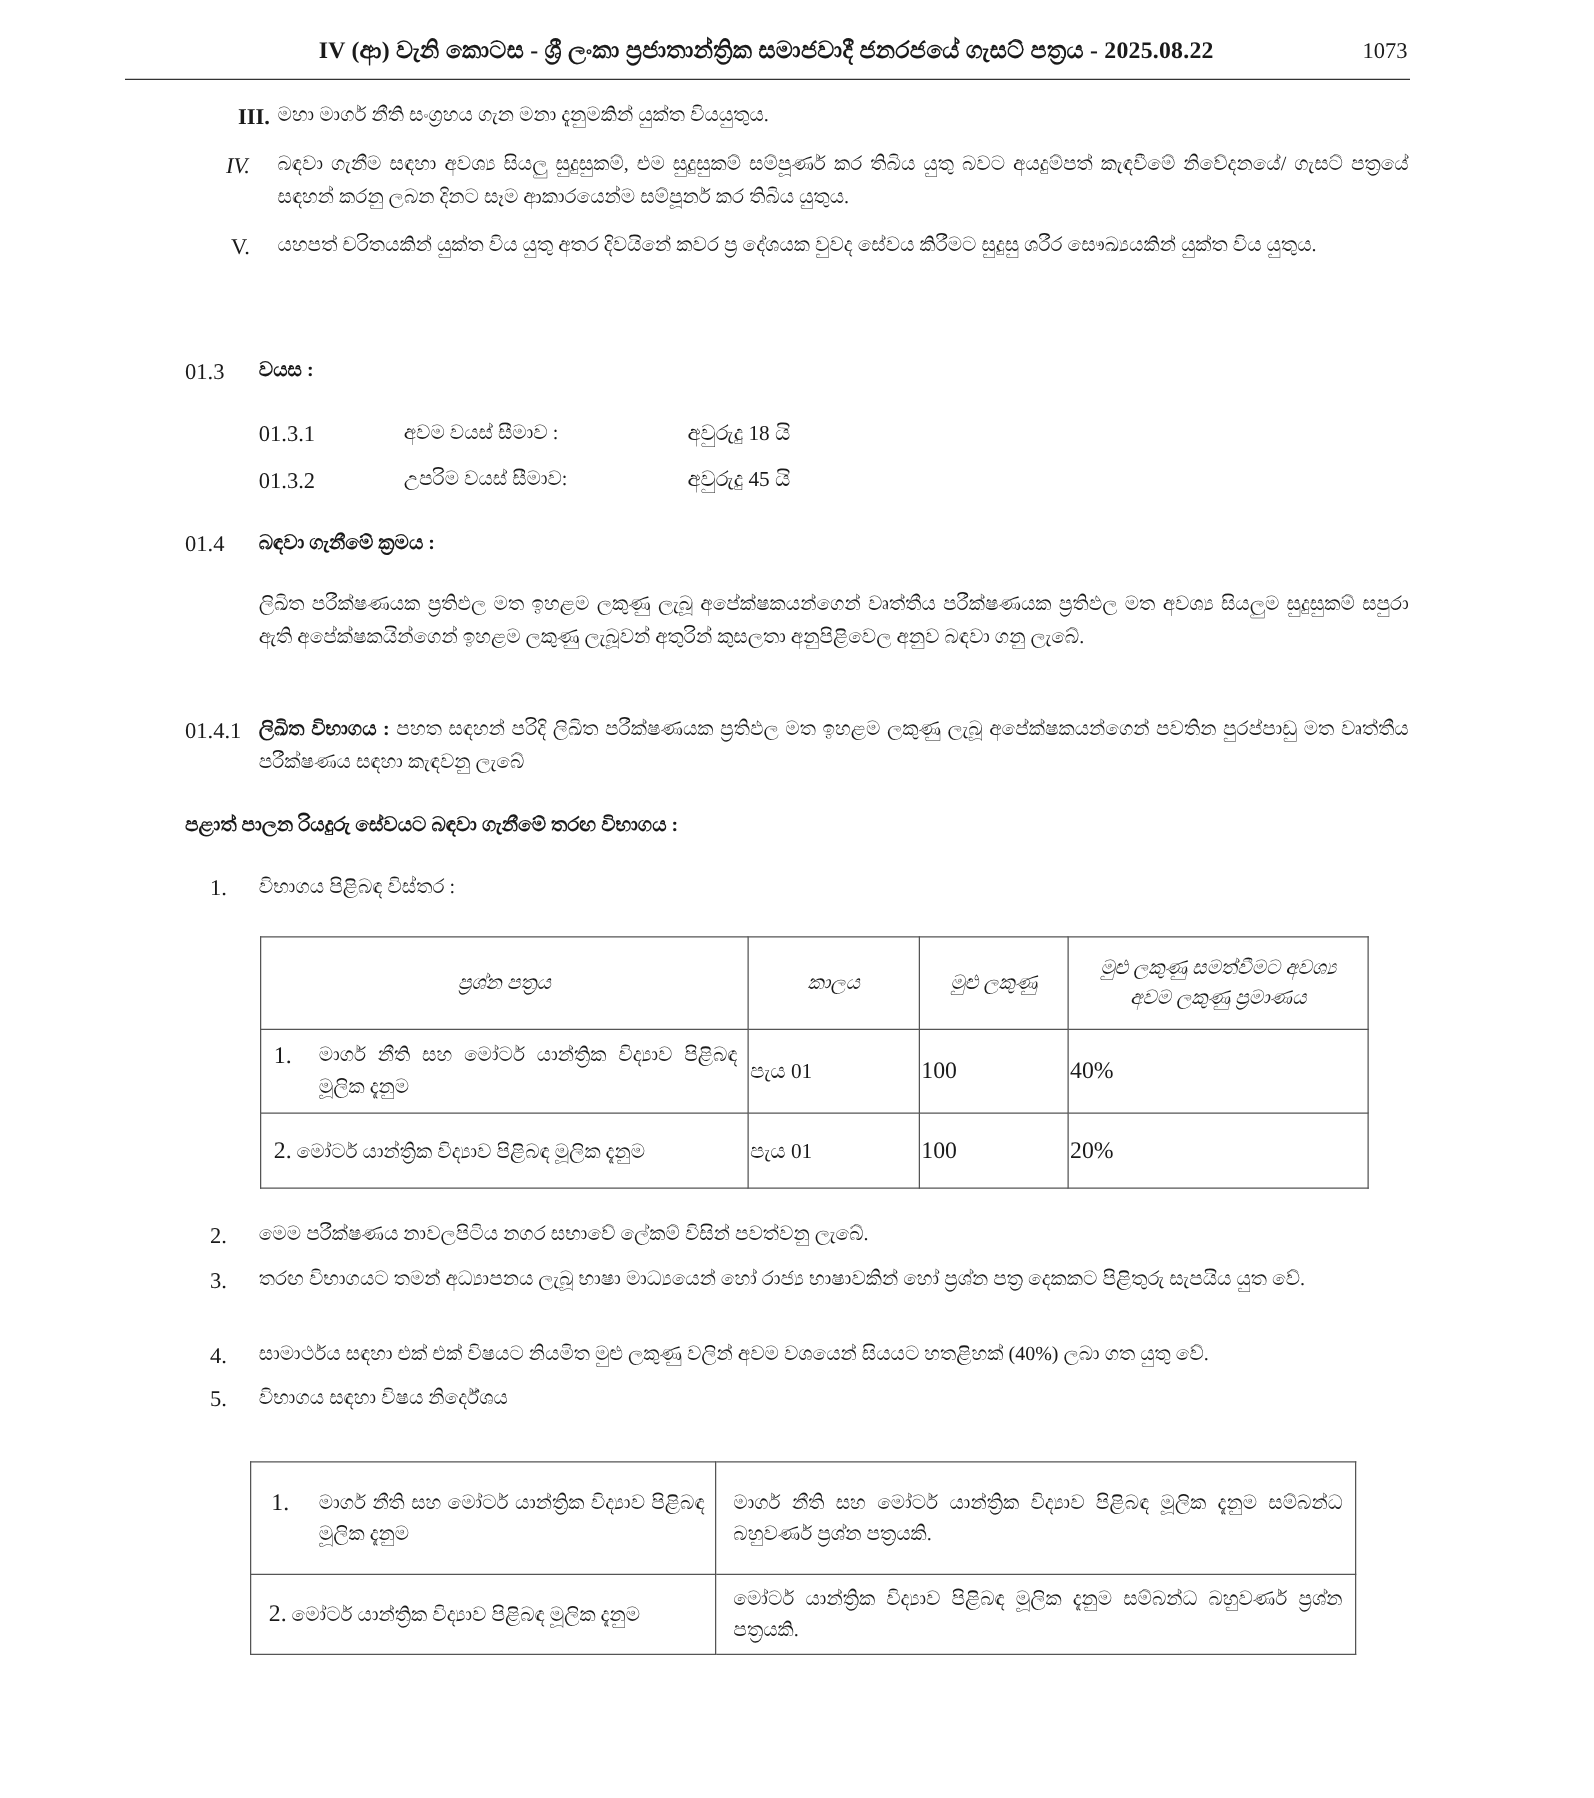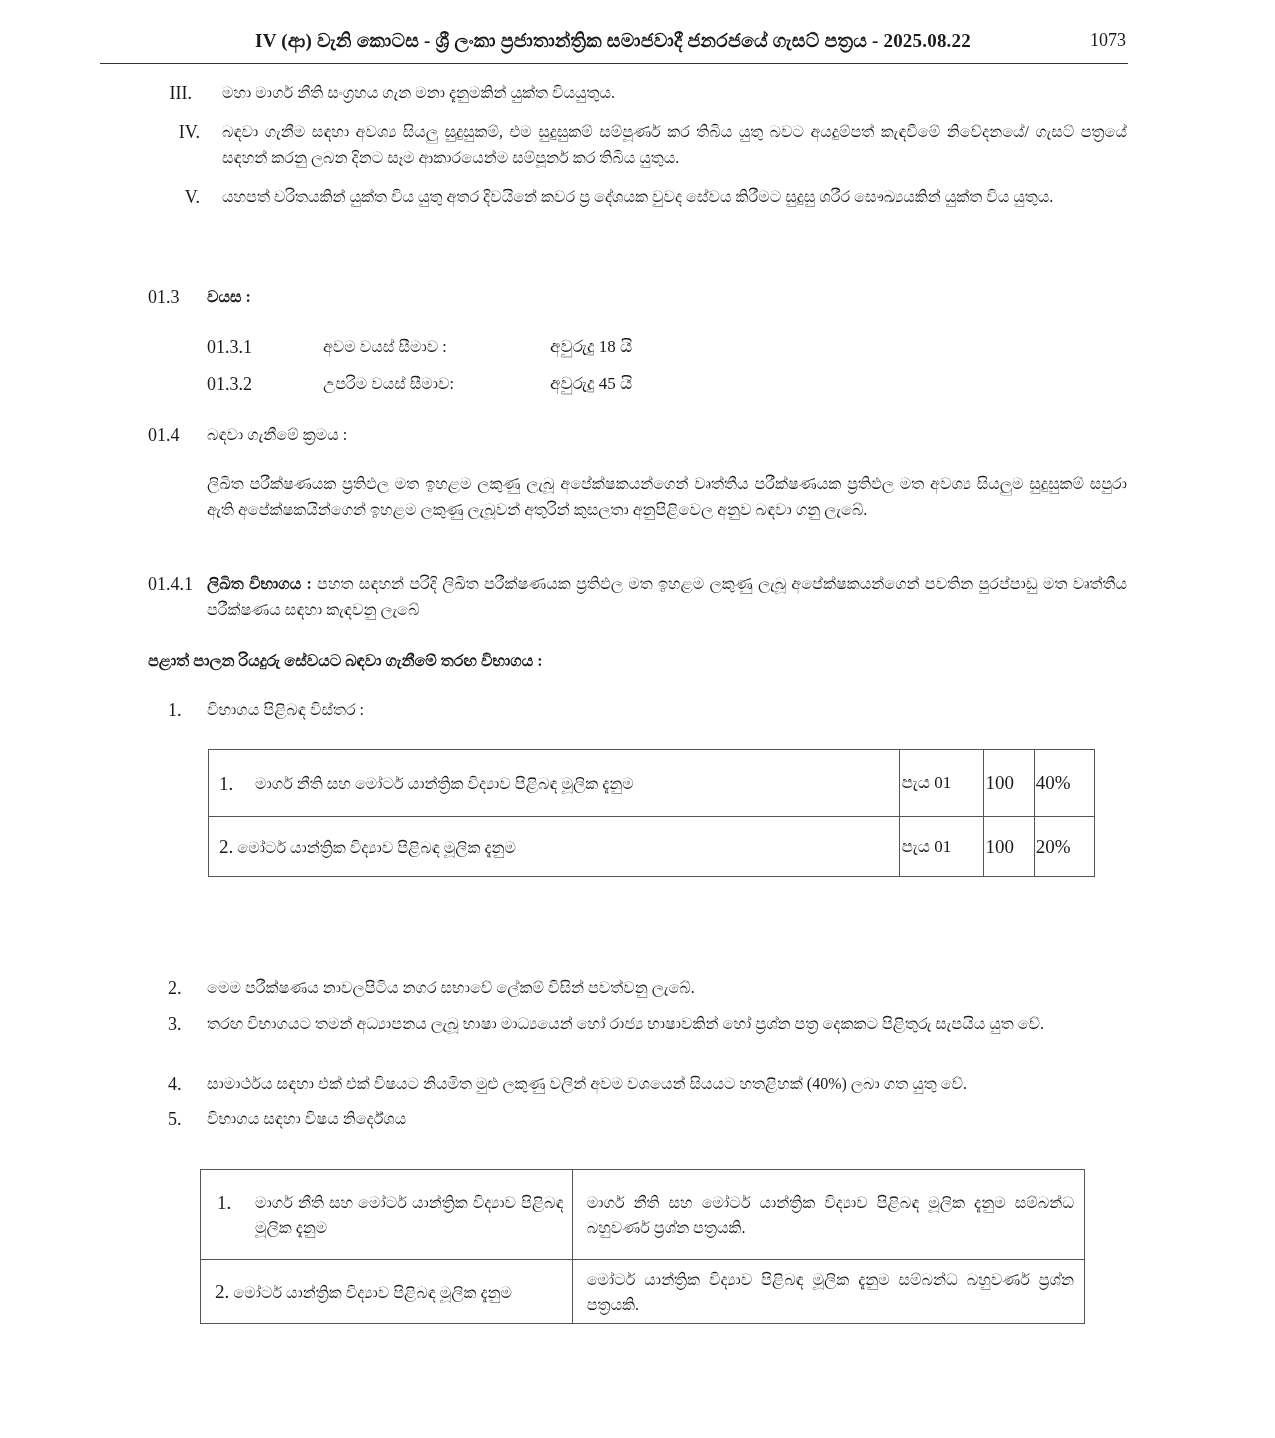--- a/index.html
+++ b/index.html
@@ -25,57 +25,63 @@
   .center { }
   .num18 { font-size: 19px; }
 </style>
 </head>
 <body>
 
 <div class="abs header-title">IV (ආ) වැනි කොටස - ශ්‍රී ලංකා ප්‍රජාතාන්ත්‍රික සමාජවාදී ජනරජයේ ගැසට් පත්‍රය - 2025.08.22</div>
 <div class="abs page-num">1073</div>
 <div class="abs header-rule"></div>
 
-<div class="abs txt roman" style="left:152px;top:80px;">III.</div>
+<div class="abs txt roman" style="left:176px;top:80px;font-weight:bold;">III.</div>
 <div class="abs txt para" style="left:222px;top:80px;width:905px;">මහා මාර්ග නීති සංග්‍රහය ගැන මනා දැනුමකින් යුක්ත වියයුතුය.</div>
 
-<div class="abs txt roman" style="left:160px;top:119px;">IV.</div>
+<div class="abs txt roman" style="left:160px;top:119px;font-style:italic;">IV.</div>
 <div class="abs txt para" style="left:222px;top:119px;width:905px;">බඳවා ගැනීම සඳහා අවශ්‍ය සියලු සුදුසුකම්, එම සුදුසුකම් සම්පූර්ණ කර තිබිය යුතු බවට අයදුම්පත් කැඳවීමේ නිවේදනයේ/ ගැසට් පත්‍රයේ සඳහන් කරනු ලබන දිනට සෑම ආකාරයෙන්ම සම්පූර්න කර තිබිය යුතුය.</div>
 
 <div class="abs txt roman" style="left:160px;top:184px;">V.</div>
 <div class="abs txt para" style="left:222px;top:184px;width:905px;">යහපත් චරිතයකින් යුක්ත විය යුතු අතර දිවයිනේ කවර ප්‍ර දේශයක වුවද සේවය කිරීමට සුදුසු ශරීර සෞඛ්‍යයකින් යුක්ත විය යුතුය.</div>
 
 <div class="abs txt" style="left:148px;top:284px;font-size:18px;text-align:right;">01.3</div>
 <div class="abs txt" style="left:207px;top:284px;font-weight:bold;">වයස :</div>
 
 <div class="abs txt" style="left:207px;top:334px;font-size:18px;">01.3.1</div>
 <div class="abs txt" style="left:323px;top:334px;">අවම වයස් සීමාව   :</div>
 <div class="abs txt" style="left:550px;top:334px;font-size:17px;">අවුරුදු 18 යි</div>
 
 <div class="abs txt" style="left:207px;top:371px;font-size:18px;">01.3.2</div>
 <div class="abs txt" style="left:323px;top:371px;">උපරිම වයස් සීමාව:</div>
 <div class="abs txt" style="left:550px;top:371px;font-size:17px;">අවුරුදු 45 යි</div>
 
 <div class="abs txt" style="left:148px;top:422px;font-size:18px;text-align:center;">01.4</div>
-<div class="abs txt" style="left:207px;top:422px;font-weight:normal;">බඳවා ගැනීමේ ක්‍රමය :</div>
+<div class="abs txt" style="left:207px;top:422px;font-weight:bold;">බඳවා ගැනීමේ ක්‍රමය :</div>
 <div class="abs txt para" style="left:207px;top:471px;width:920px;">ලිඛිත පරීක්ෂණයක ප්‍රතිඵල මත ඉහළම ලකුණු ලැබූ අපේක්ෂකයන්ගෙන් වෘත්තීය පරීක්ෂණයක ප්‍රතිඵල මත අවශ්‍ය සියලුම සුදුසුකම් සපුරා ඇති අපේක්ෂකයින්ගෙන් ඉහළම ලකුණු ලැබූවන් අතුරින් කුසලතා අනුපිළිවෙල අනුව බඳවා ගනු ලැබේ.</div>
 
 <div class="abs txt" style="left:148px;top:571px;font-size:18px;">01.4.1</div>
 <div class="abs txt para" style="left:207px;top:571px;width:920px;text-indent:0;">
   <span style="font-weight:bold;">ලිඛිත විභාගය :</span>
   <span>පහත සඳහන් පරිදි ලිඛිත පරීක්ෂණයක ප්‍රතිඵල මත ඉහළම ලකුණු ලැබූ අපේක්ෂකයන්ගෙන් පවතින පුරප්පාඩු මත වෘත්තීය පරීක්ෂණය සඳහා කැඳවනු ලැබේ</span>
 </div>
 
 <div class="abs txt" style="left:148px;top:648px;font-weight:bold;">පළාත් පාලන රියදුරු සේවයට බඳවා ගැනීමේ තරඟ විභාගය :</div>
 
 <div class="abs txt" style="left:168px;top:697px;font-size:18px;">1.</div>
 <div class="abs txt" style="left:207px;top:697px;text-align:center;">විභාගය පිළිබඳ විස්තර :</div>
 
 <table class="grid" style="left:208px;top:749px;width:887px;">
   <tbody>
+      <tr style="height:74px;">
+    <td class="th-it" style="width:387px;">ප්‍රශ්න පත්‍රය</td>
+    <td class="th-it" style="width:134px;">කාලය</td>
+    <td class="th-it" style="width:116px;">මුළු ලකුණු</td>
+    <td class="th-it" style="padding:0 10px;line-height:24px;">මුළු ලකුණු සමත්වීමට අවශ්‍ය අවම ලකුණු ප්‍රමාණය</td>
+  </tr>
   <tr style="height:67px;">
     <td style="padding:4px 8px 4px 10px;line-height:25px;">
       <div style="display:flex;">
         <span class="num18" style="width:36px;flex:none;">1.</span>
         <span style="text-align:justify;text-align-last:left;">මාර්ග නීති සහ මෝටර් යාන්ත්‍රික විද්‍යාව පිළිබඳ මූලික දැනුම</span>
       </div>
     </td>
     <td class="center" style="font-size:17px;">පැය 01</td>
     <td class="center num18">100</td>
     <td class="center num18">40%</td>

